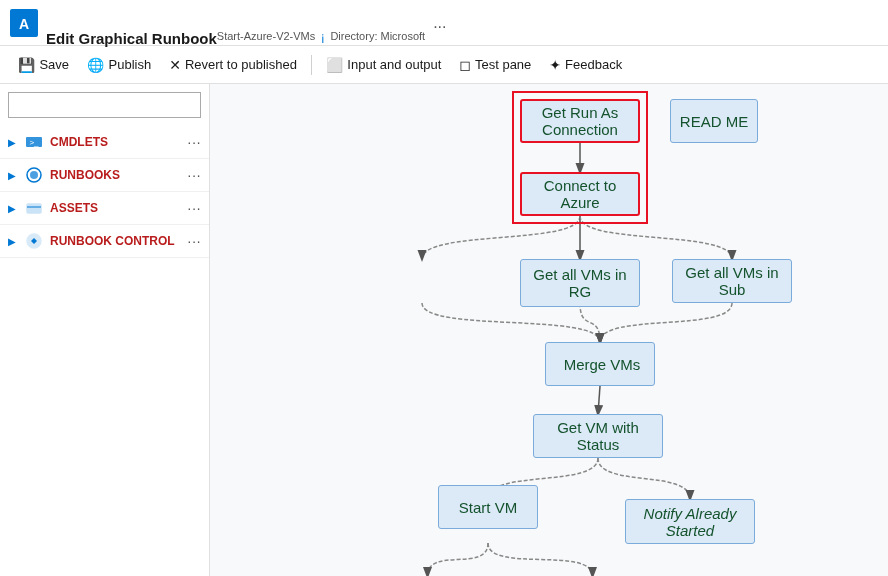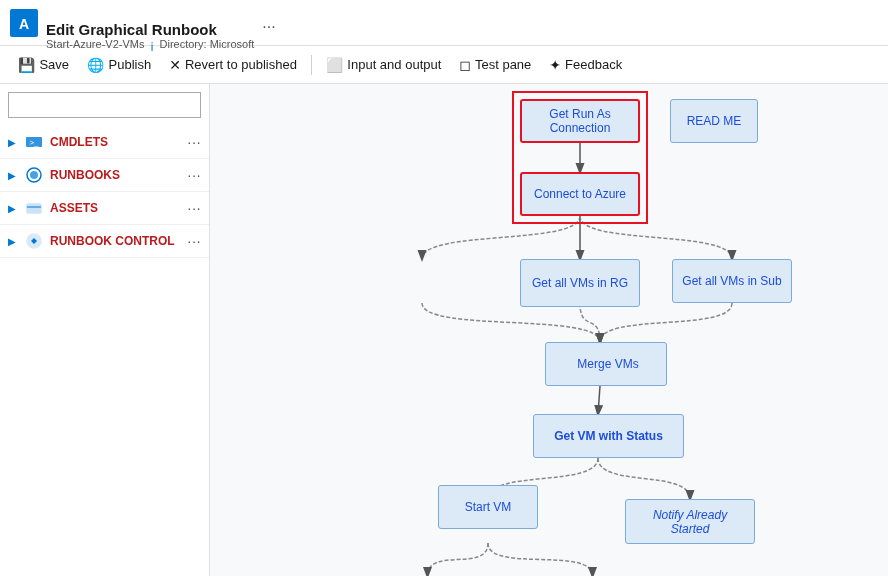--- a/index.html
+++ b/index.html
@@ -10,21 +10,21 @@
       display: flex;
       align-items: center;
       padding: 6px 10px;
       border-bottom: 1px solid #e0e0e0;
       height: 46px;
       background: #fff;
     }
     .title-icon {
       width: 28px; height: 28px; margin-right: 8px; flex-shrink: 0;
     }
-    .title-info { display: flex; flex-direction: column; margin-top: 31px; }
+    .title-info { display: flex; flex-direction: row; margin-top: 31px; }
     .title-main { font-size: 15px; font-weight: 600; color: #1a1a1a; }
     .title-sub { font-size: 11px; color: #555; display: flex; gap: 6px; }
     .title-sub .info-icon { color: #0078d4; font-size: 12px; }
     .title-ellipsis { color: #555; font-size: 16px; margin-left: 8px; }
 
     
     .toolbar {
       display: flex;
       align-items: center;
       padding: 0 10px;
@@ -102,22 +102,22 @@
     
     .flow-node {
       position: absolute;
       background: #dce9f7;
       border: 1px solid #7aabdb;
       border-radius: 3px;
       display: flex;
       align-items: center;
       justify-content: center;
       text-align: center;
-      font-size: 12px;
-      color: #1d4ed8;
+      font-size: 15px;
+      color: #14532d;
       padding: 6px 8px;
     }
     .flow-node.highlighted {
       border: 2px solid #e81123;
       background: #dce9f7;
     }
 
     
     .flow-svg {
       position: absolute;
@@ -259,20 +259,20 @@
         <path stroke="#888" stroke-dasharray="4,2" d="M 388 374 C 388 404, 480 385, 480 415" fill="none" stroke-width="1.5" marker-end="url(#arrow)"></path>
         <path stroke="#888" stroke-dasharray="4,2" d="M 278 459 C 278 489, 217.5 462, 217.5 492" fill="none" stroke-width="1.5" marker-end="url(#arrow)"></path>
         <path stroke="#888" stroke-dasharray="4,2" d="M 278 459 C 278 489, 382.5 462, 382.5 492" fill="none" stroke-width="1.5" marker-end="url(#arrow)"></path>
       </svg>
 
   <div class="flow-node highlighted" style="left: 310px; top: 15px; width: 120px; height: 44px;">Get Run As Connection</div>
       <div class="flow-node" style="left: 460px; top: 15px; width: 88px; height: 44px;">READ ME</div>
       <div class="flow-node highlighted" style="left: 310px; top: 88px; width: 120px; height: 44px;">Connect to Azure</div>
       <div class="flow-node" style="left: 310px; top: 175px; width: 120px; height: 48px;">Get all VMs in RG</div>
       <div class="flow-node" style="left: 462px; top: 175px; width: 120px; height: 44px;">Get all VMs in Sub</div>
-      <div class="flow-node" style="left: 335px; top: 258px; width: 122px; height: 44px; padding-left: 12px;">Merge VMs</div>
-      <div class="flow-node" style="left: 323px; top: 330px; width: 151px; height: 44px; font-weight: bold;">Get VM with Status</div>
+      <div class="flow-node" style="left: 335px; top: 258px; width: 110px; height: 44px; padding-left: 12px;">Merge VMs</div>
+      <div class="flow-node" style="left: 323px; top: 330px; width: 130px; height: 44px;">Get VM with Status</div>
       <div class="flow-node" style="left: 228px; top: 401px; width: 100px; height: 44px;">Start VM</div>
       <div class="flow-node" style="left: 415px; top: 415px; width: 130px; height: 45px; font-style: italic;">Notify Already Started</div>
       <div class="selection-box" style="left: 302px; top: 7px; width: 136px; height: 133px;"></div>
     </div>
 
 </div>
 
 </body></html>

